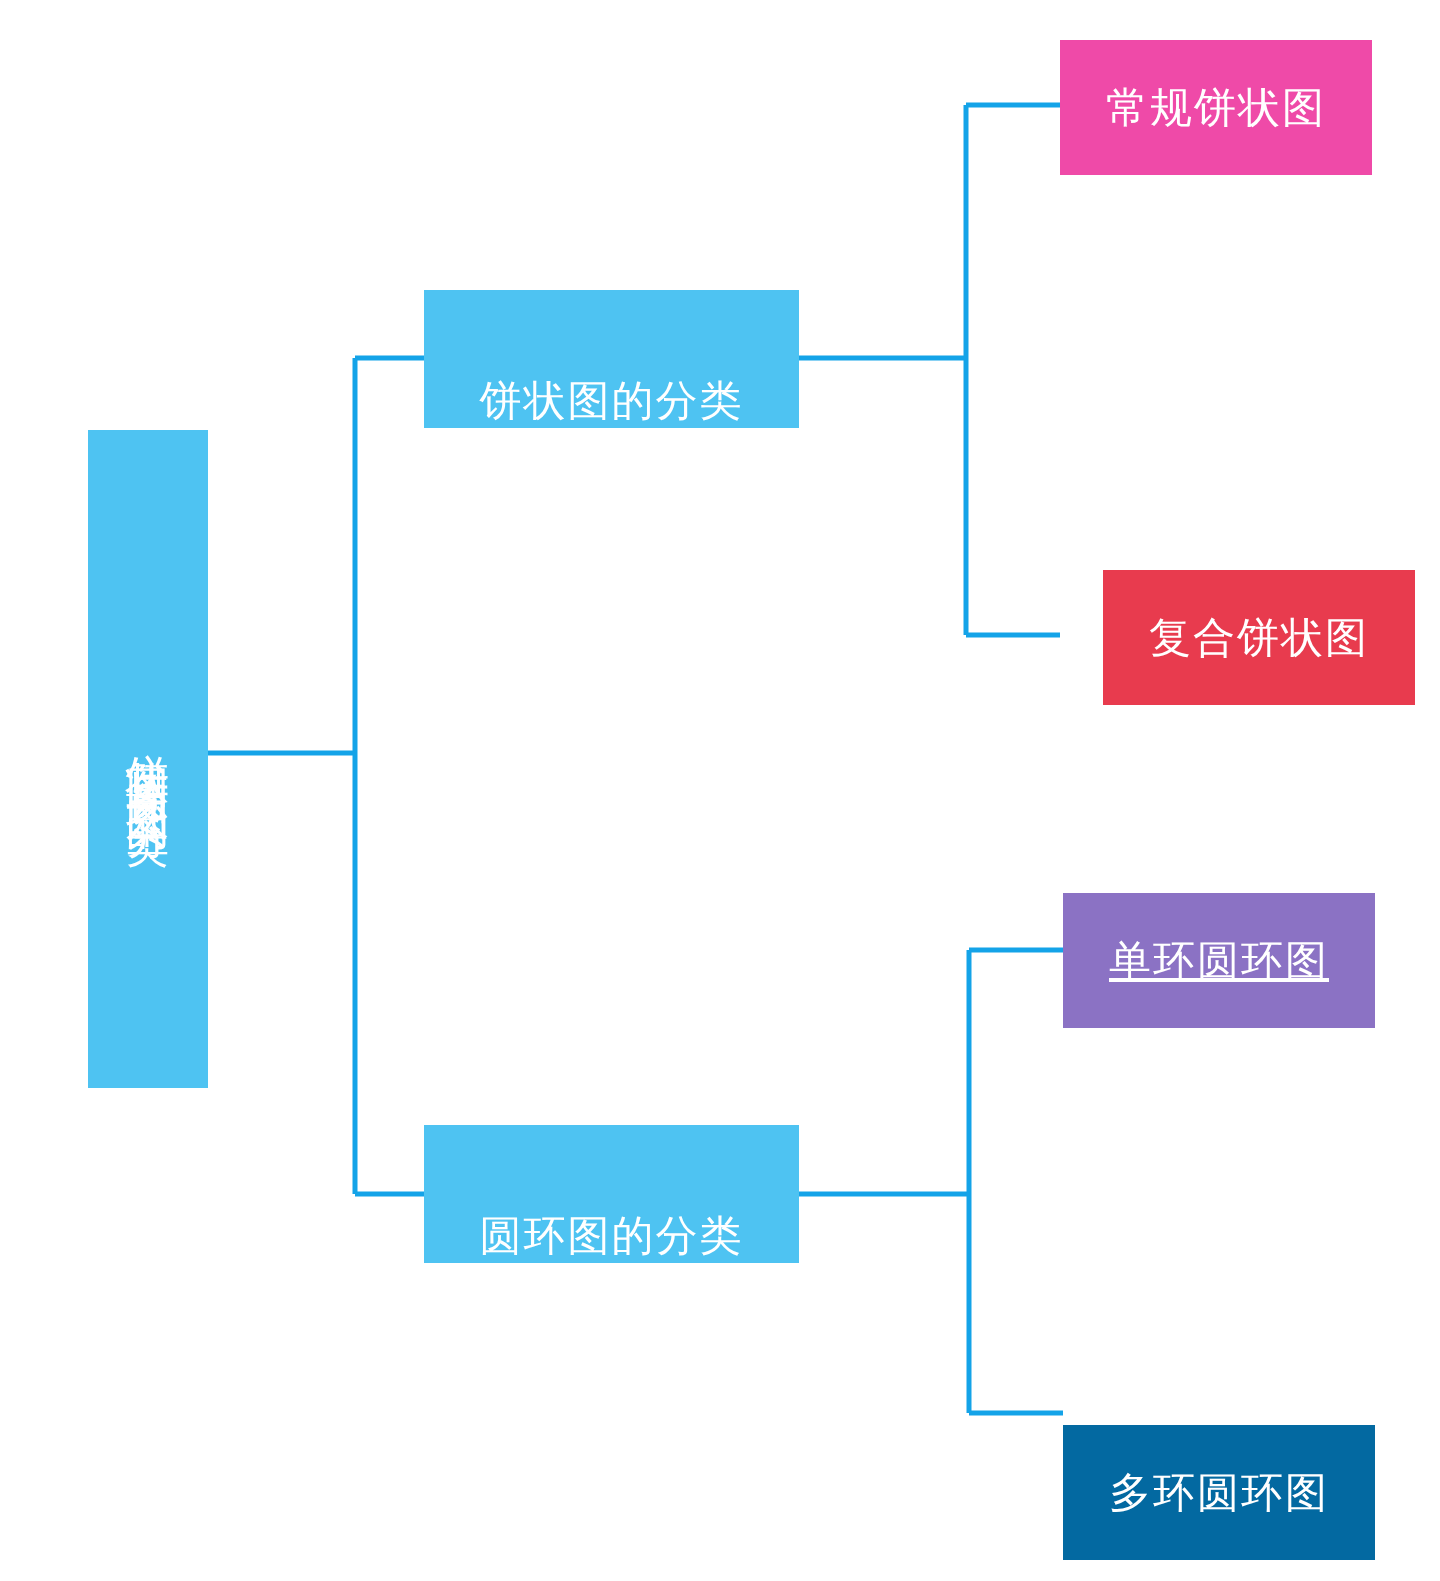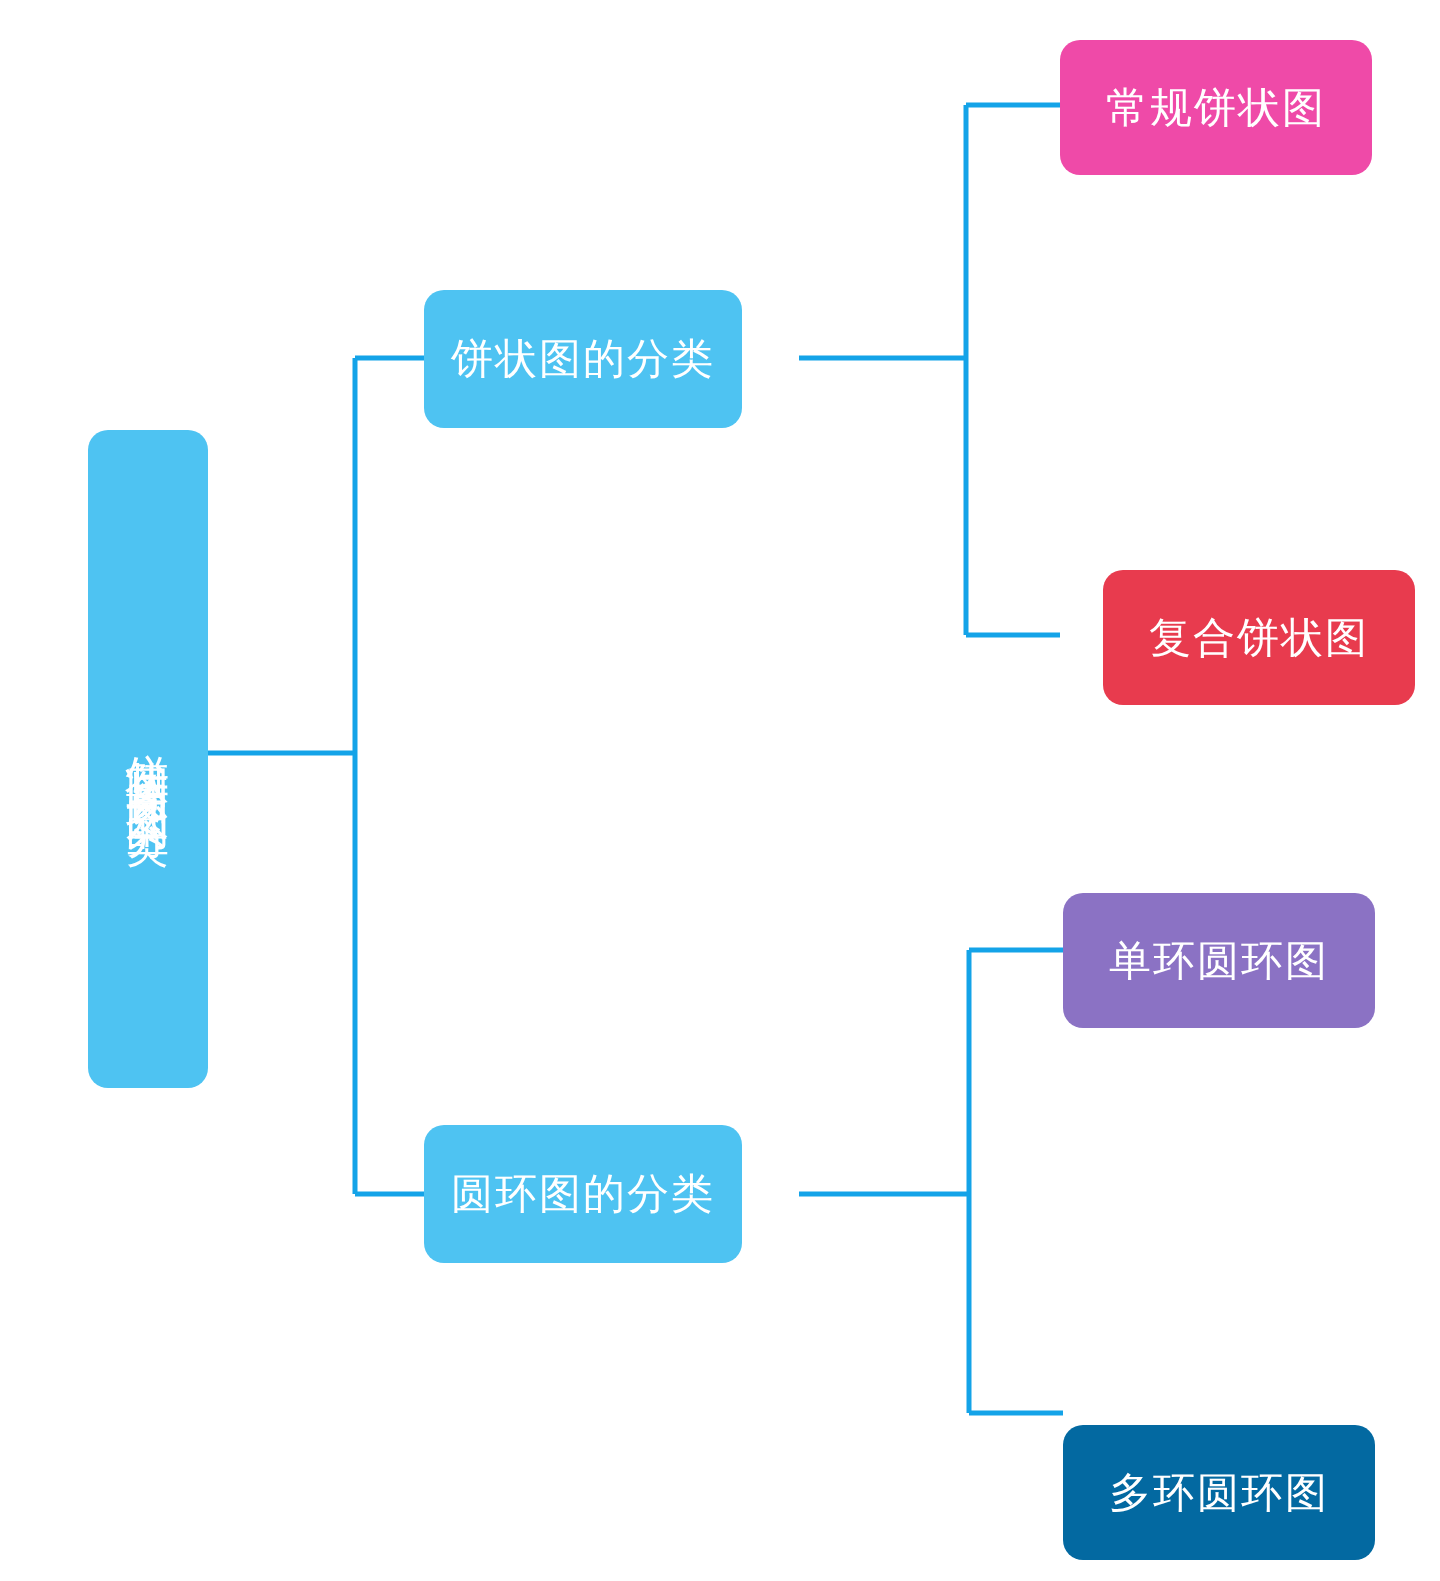--- a/index.html
+++ b/index.html
@@ -28,21 +28,20 @@
   .node {
     position: absolute;
     box-sizing: border-box;
     display: flex;
     align-items: center;
     justify-content: center;
     color: #ffffff;
     text-align: center;
     letter-spacing: 2px;
     line-height: 1.32;
-    border-radius: 20px;
     -webkit-font-smoothing: antialiased;
   }
 
   
   .node.root {
     left: 88px;
     top: 430px;
     width: 120px;
     height: 658px;
     background: #4ec3f2;
@@ -52,37 +51,38 @@
   .node.root .label {
     writing-mode: vertical-rl;
     text-orientation: upright;
     white-space: nowrap;
     letter-spacing: 8px;
   }
 
   
   .node.branch {
     left: 424px;
-    width: 318px;
+    width: 375px;
     height: 138px;
     background: #4ec3f2;
     font-size: 42px;
+    align-items: flex-end;
   }
   .node.branch-pie  { top: 290px; }
   .node.branch-ring { top: 1125px; }
 
   
   .node.leaf {
     width: 312px;
     height: 135px;
     font-size: 42px;
   }
   .node.leaf-regular-pie  { left: 1060px; top: 40px;   background: #ef4aa8; }
   .node.leaf-compound-pie { left: 1060px; top: 570px;  background: #e83b4e; margin-left: 43px; }
-  .node.leaf-single-ring  { left: 1063px; top: 893px;  background: #8b72c4; }
+  .node.leaf-single-ring  { left: 1063px; top: 893px;  background: #8b72c4; text-decoration: underline; }
   .node.leaf-multi-ring   { left: 1063px; top: 1425px; background: #0369a1; }
 </style>
 </head>
 <body>
 
 <div id="canvas">
 
   <svg id="connectors" viewBox="0 0 1440 1581" width="1440" height="1581" xmlns="http://www.w3.org/2000/svg">
     <g fill="none" stroke="#14a3e8" stroke-width="5" stroke-linecap="butt" stroke-linejoin="miter">
 

